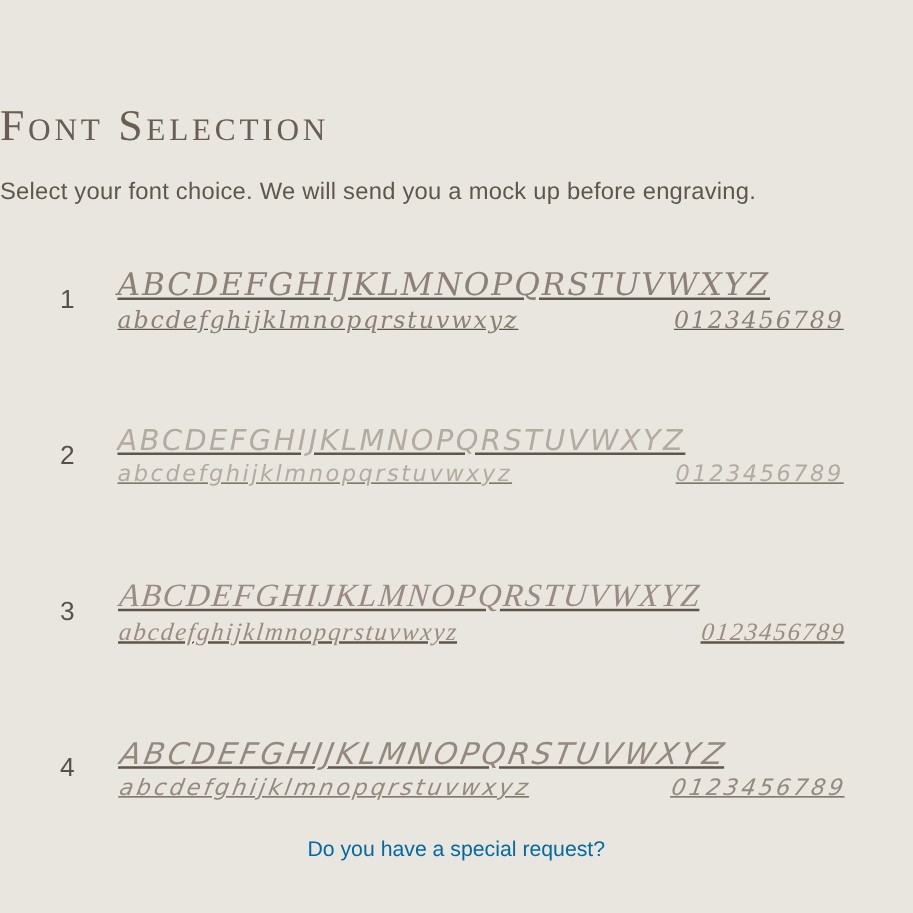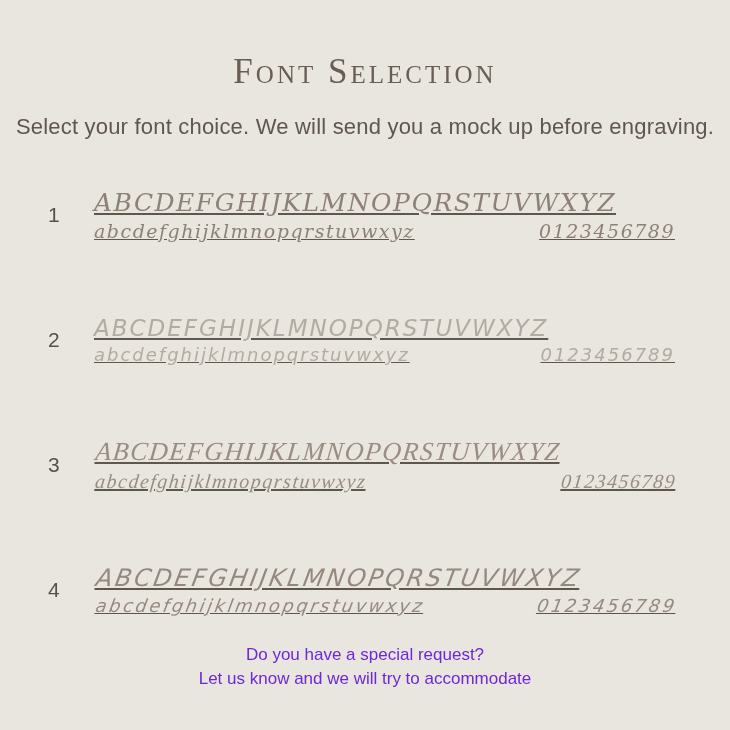--- a/index.html
+++ b/index.html
@@ -6,33 +6,33 @@
   body {
     width: 730px; height: 730px;
     background: #e9e6df;
     font-family: "Liberation Sans", sans-serif;
     color: #5f564e;
     overflow: hidden;
   }
   .page { position: relative; width: 730px; height: 730px; overflow: hidden; }
 
   .title {
-    margin: 0; padding-top: 52px;
-    text-align: center;
+    margin: 0; padding-top: 81px;
+    text-align: left;
     font-family: "Liberation Serif", serif;
     font-variant: small-caps;
     font-weight: 400;
     font-size: 35px;
     letter-spacing: 3px;
     color: #6a5d54;
   }
   .subtitle {
     margin: 22px 0 0 0;
-    text-align: center;
-    font-size: 22px;
+    text-align: left;
+    font-size: 19px;
     font-weight: 400;
     letter-spacing: 0.2px;
     color: #5f564e;
   }
 
   .font-list { margin-top: 40px; }
   .font-row {
     display: flex; align-items: center;
     height: 70px;
     margin-bottom: 55px;
@@ -66,21 +66,21 @@
   
   .f4 .upper { font-family: "DejaVu Sans", sans-serif; font-style: italic; font-size: 24px; letter-spacing: 2.5px; color: #95897f; transform: skewX(-10deg); transform-origin: left bottom; }
   .f4 .lower, .f4 .digits { font-family: "DejaVu Sans", sans-serif; font-style: italic; font-size: 18px; letter-spacing: 2.5px; color: #95897f; }
   .f4 .lower-line { transform: skewX(-10deg); transform-origin: left bottom; }
 
   .footer {
     margin-top: 18px;
     text-align: center;
     font-size: 17px;
     line-height: 24px;
-    color: #6d28d9;
+    color: #0369a1;
   }
   .footer p { margin: 0; }
 </style>
 </head>
 <body>
 
 <div class="page">
 
   <h1 class="title">Font Selection</h1>
 
@@ -129,16 +129,15 @@
           <span class="lower">abcdefghijklmnopqrstuvwxyz</span>
           <span class="digits">0123456789</span>
         </div>
       </div>
     </div>
 
   </div>
 
   <div class="footer">
     <p>Do you have a special request?</p>
-    <p>Let us know and we will try to accommodate</p>
   </div>
 
 </div>
 
 </body></html>

